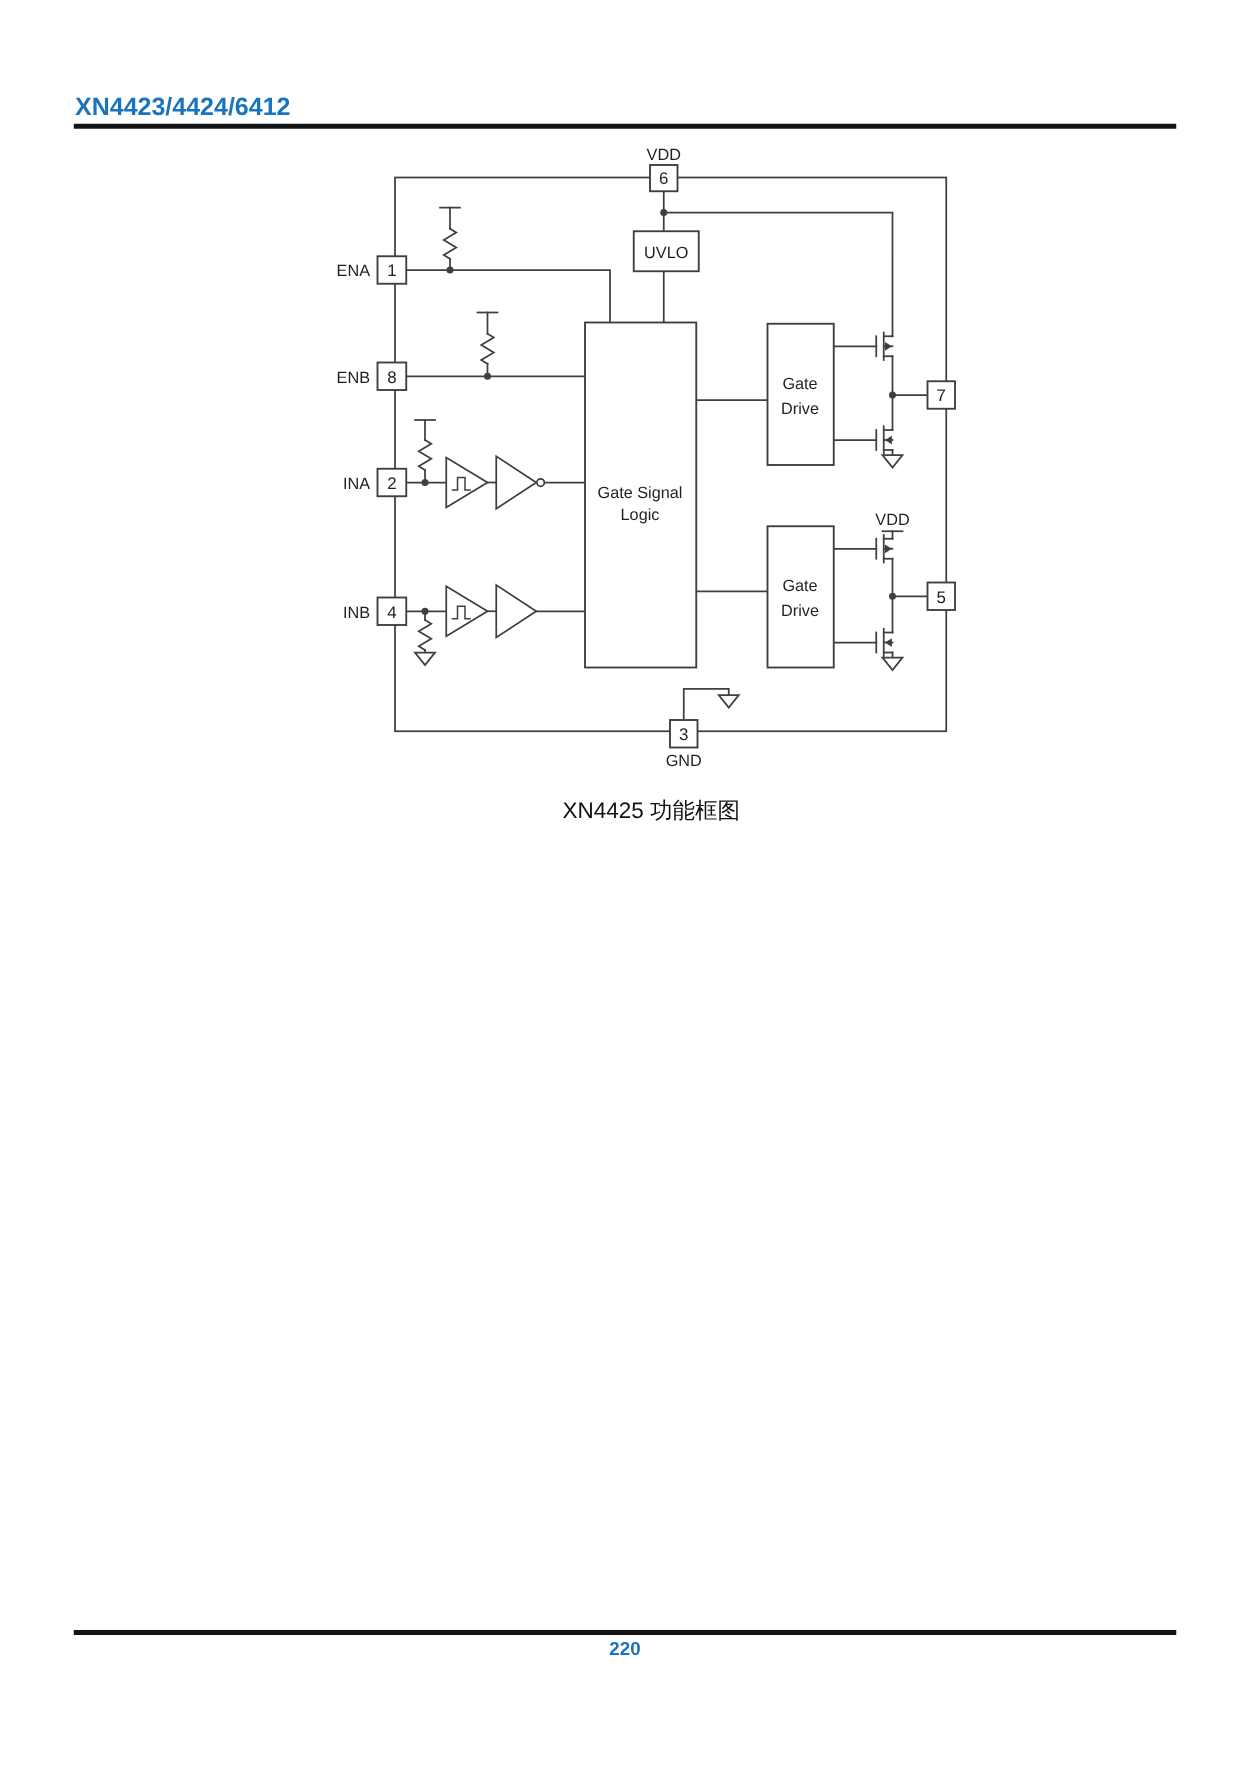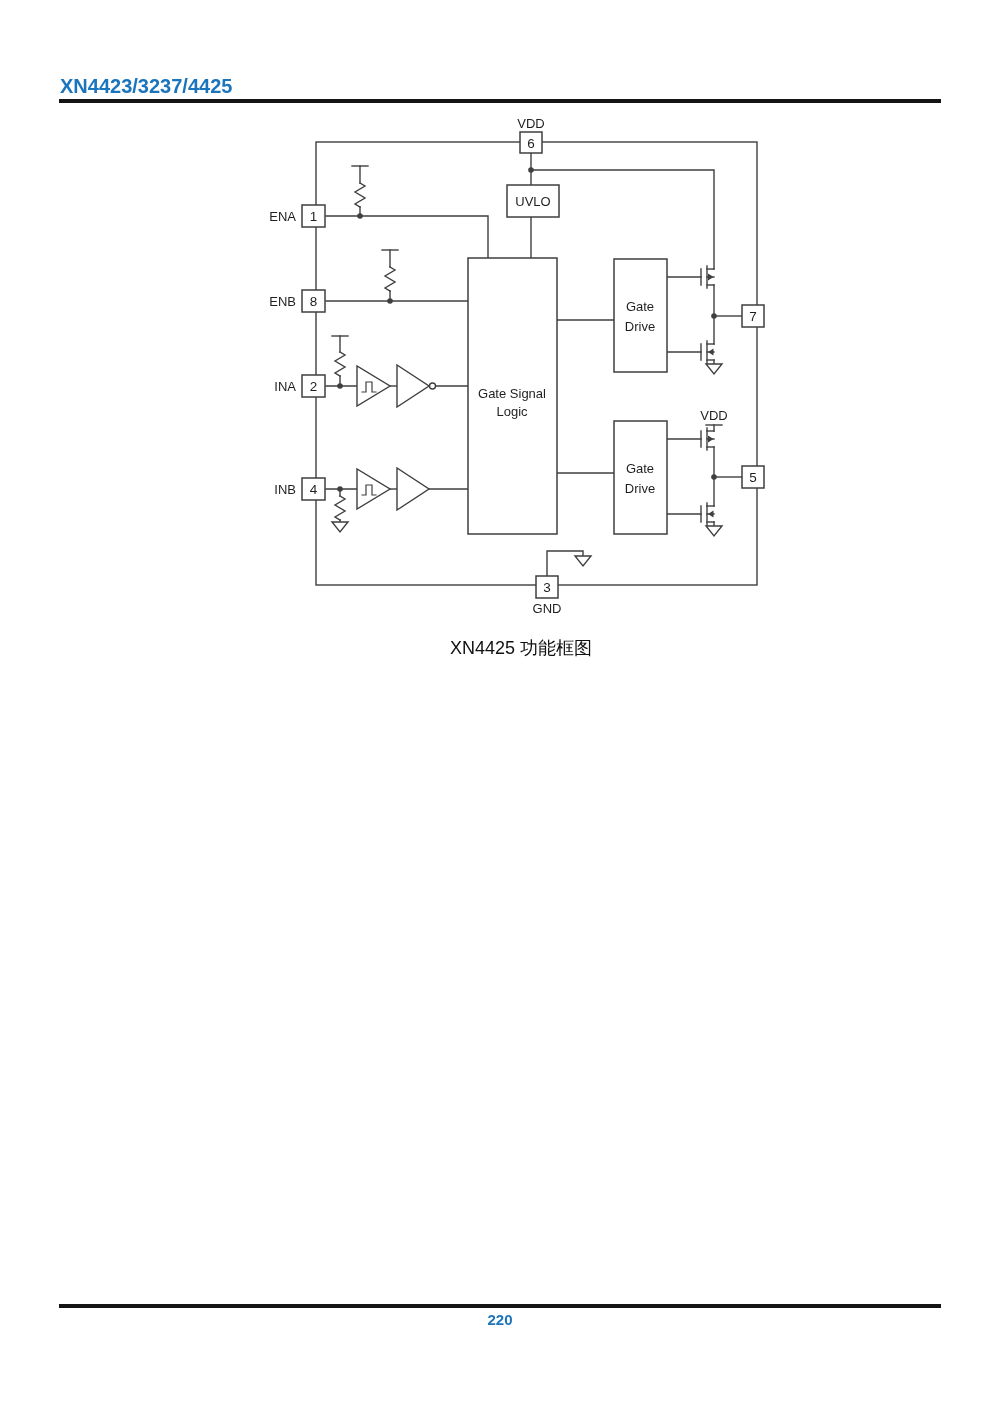--- a/index.html
+++ b/index.html
@@ -28,21 +28,21 @@
     font-family:"Liberation Sans",sans-serif;
     fill:#1f1f1f;
   }
   .lbl{font-size:13px;}
   .pin-num{font-size:13.5px;}
   .blk{font-size:13px;}
 </style>
 </head>
 <body>
 
-<div class="header-title">XN4423/3237/4425</div>
+<div class="header-title">XN4423/4424/6412</div>
 <div class="rule rule-header"></div>
 
 <svg style="position:absolute;left:260px;top:105px;" width="520" height="520" viewBox="260 105 520 520" fill="none" stroke-linecap="square">
 
   <g stroke="#3f3f3f" stroke-width="1.4">
 
     <rect x="316" y="142" width="441" height="443"></rect>
 
     <polyline points="531,153 531,185"></polyline>
     <polyline points="531,170 714,170 714,269"></polyline>

